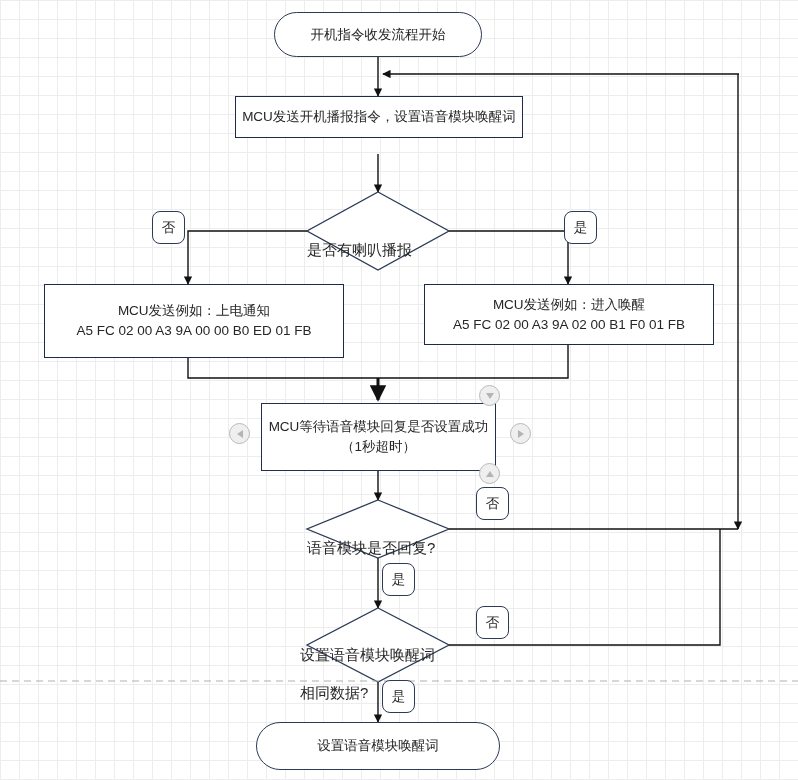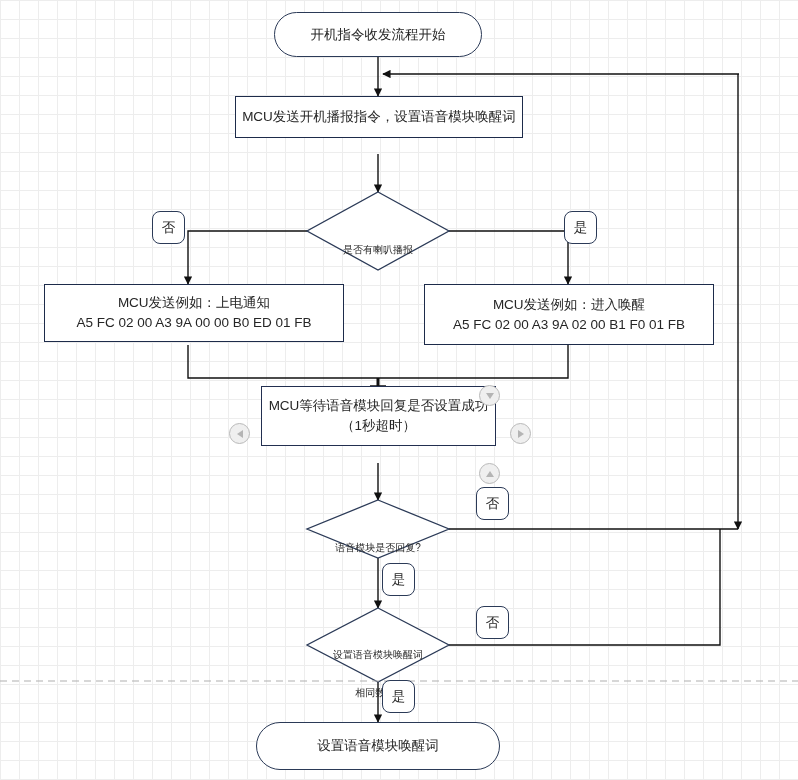--- a/index.html
+++ b/index.html
@@ -56,23 +56,23 @@
   }
   .node.process {
     border: 1.3px solid #1d2b4a;
   }
   .node.selected {
     border: 1.6px solid #222f50;
   }
   .diamond-label {
     position: absolute;
     color: #262626;
-    font-size: 10px;
+    font-size: 15px;
     line-height: 19px;
-    text-align: center;
+    text-align: left;
     white-space: pre-line;
     pointer-events: none;
   }
   .edge-label {
     position: absolute;
     box-sizing: border-box;
     width: 33px;
     height: 33px;
     border: 1.3px solid #2b3a57;
     border-radius: 8px;
@@ -185,31 +185,31 @@
   </div>
 
   <div class="node process" style="left:235px; top:96px; width:288px; height:42px;">
     <span>MCU发送开机播报指令，设置语音模块唤醒词</span>
   </div>
 
   <div class="diamond-label" style="left:307px; top:221px; width:142px;">
     <span>是否有喇叭播报</span>
   </div>
 
-  <div class="node process" style="left:44px; top:284px; width:300px; height:58px; flex-direction:column;">
+  <div class="node process" style="left:44px; top:284px; width:300px; height:74px; flex-direction:column;">
     <span>MCU发送例如：上电通知</span>
     <span>A5 FC 02 00 A3 9A 00 00 B0 ED 01 FB</span>
   </div>
 
   <div class="node process" style="left:424px; top:284px; width:290px; height:61px; flex-direction:column;">
     <span>MCU发送例如：进入唤醒</span>
     <span>A5 FC 02 00 A3 9A 02 00 B1 F0 01 FB</span>
   </div>
 
-  <div class="node process selected" style="left:261px; top:386px; width:235px; height:60px; flex-direction:column;">
+  <div class="node process selected" style="left:261px; top:403px; width:235px; height:68px; flex-direction:column;">
     <span>MCU等待语音模块回复是否设置成功</span>
     <span>（1秒超时）</span>
   </div>
 
   <div class="handle down" style="left:479px; top:385px;">
     <span class="tri"></span>
   </div>
   <div class="handle up" style="left:479px; top:463px;">
     <span class="tri"></span>
   </div>

